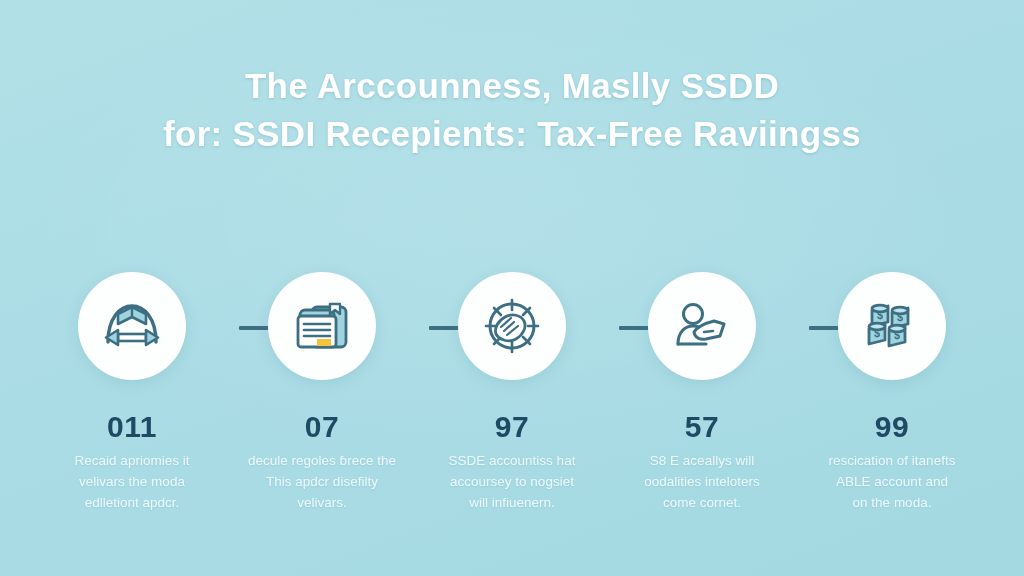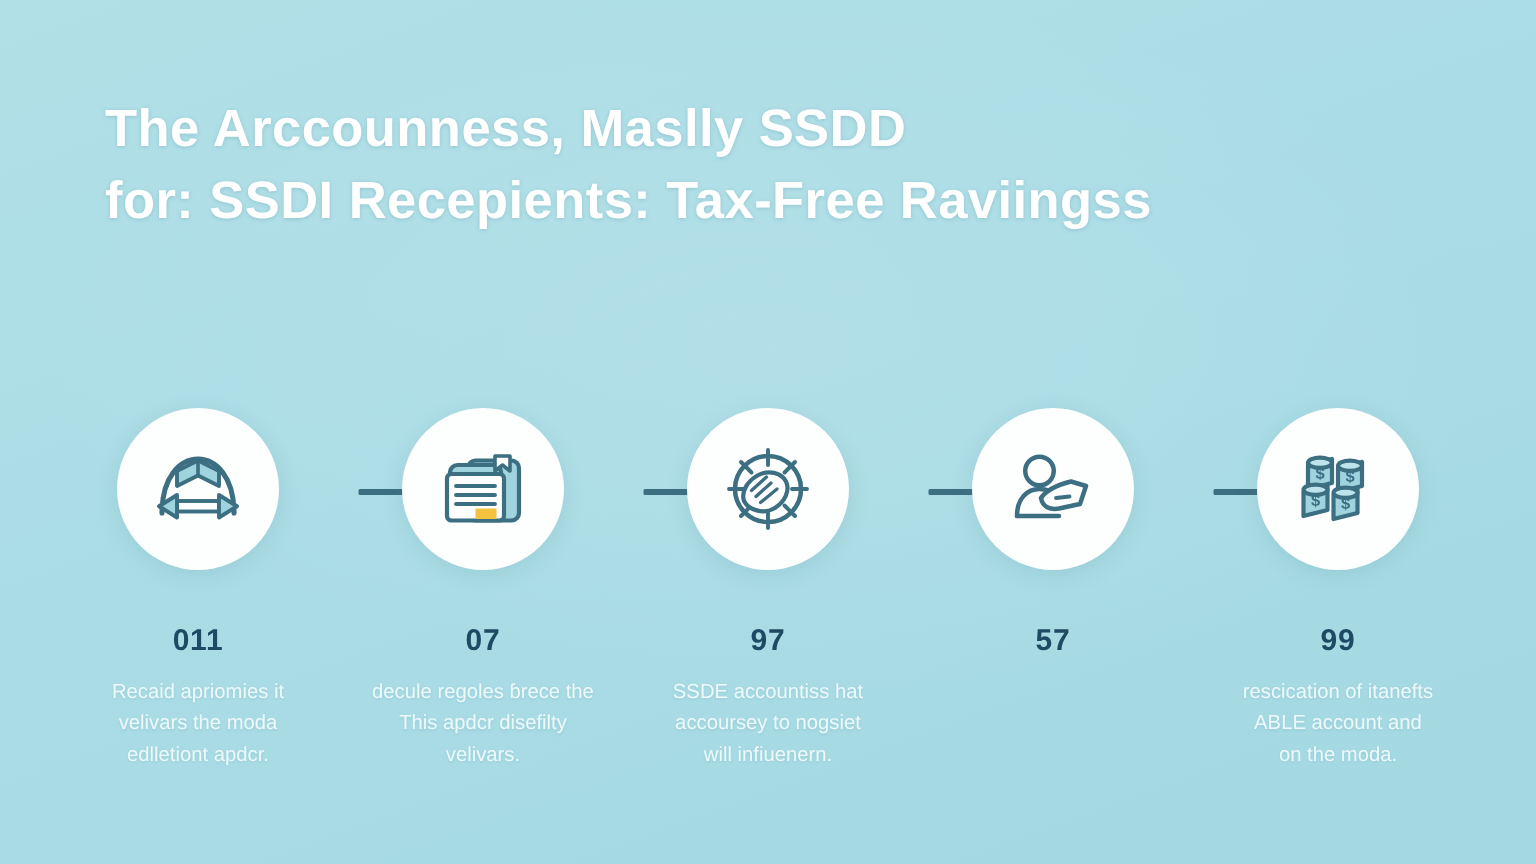--- a/index.html
+++ b/index.html
@@ -23,21 +23,21 @@
       linear-gradient(160deg, #b2e0e7 0%, #aadce5 45%, #a4d9e2 100%);
     box-sizing: border-box;
   }
 
   
   .title-block {
     position: absolute;
     left: 0;
     top: 62px;
     width: 1024px;
-    text-align: left;
+    text-align: center;
     padding: 0 70px;
     box-sizing: border-box;
   }
   .title-line {
     display: block;
     color: #ffffff;
     font-size: 35px;
     font-weight: bold;
     line-height: 48px;
     letter-spacing: 0.3px;
@@ -87,21 +87,21 @@
     border-radius: 1px;
   }
   .connector.c1 { left: 199px; }
   .connector.c2 { left: 389px; }
   .connector.c3 { left: 579px; }
   .connector.c4 { left: 769px; }
 
   .step-number {
     margin-top: 34px;
     color: #1e4a63;
-    font-size: 20px;
+    font-size: 30px;
     font-weight: bold;
     line-height: 26px;
     letter-spacing: 0.5px;
   }
   .step-desc {
     margin-top: 10px;
     color: #f2fbfc;
     font-size: 13.5px;
     line-height: 21px;
     text-align: center;
@@ -210,20 +210,25 @@
           <svg width="72" height="72" viewBox="0 0 72 72" fill="none">
             <circle cx="27" cy="24" r="9.5" stroke="#3d6f83" stroke-width="3" fill="#ffffff"></circle>
             <path d="M12 54 C12 42 19 36 27 36 C32 36 36 38 39 41" stroke="#3d6f83" stroke-width="3" fill="none" stroke-linecap="round"></path>
             <path d="M12 54 L40 54" stroke="#3d6f83" stroke-width="3" stroke-linecap="round"></path>
             <path d="M28 42 C32 36 40 33 48 31 L58 34 L54 46 L40 49 C34 50 29 48 28 42 Z" fill="#ffffff" stroke="#3d6f83" stroke-width="3" stroke-linejoin="round"></path>
             <line x1="38" y1="42" x2="47" y2="41" stroke="#3d6f83" stroke-width="2.6" stroke-linecap="round"></line>
           </svg>
         </span>
       </div>
       <div class="step-number">57</div>
+      <div class="step-desc">
+        <span class="dl">S8 E aceallys will</span>
+        <span class="dl">oodalities inteloters</span>
+        <span class="dl">come cornet.</span>
+      </div>
     </div>
 
     <div class="step">
       <div class="circle">
         <span>
           <svg width="72" height="72" viewBox="0 0 72 72" fill="none">
             <g stroke="#3d6f83" stroke-width="2.8" stroke-linejoin="round">
               <path d="M16 20 L32 16 L32 32 L16 36 Z" fill="#9fd3de"></path>
               <path d="M36 22 L52 18 L52 34 L36 38 Z" fill="#9fd3de"></path>
               <path d="M13 38 L29 34 L29 50 L13 54 Z" fill="#9fd3de"></path>

